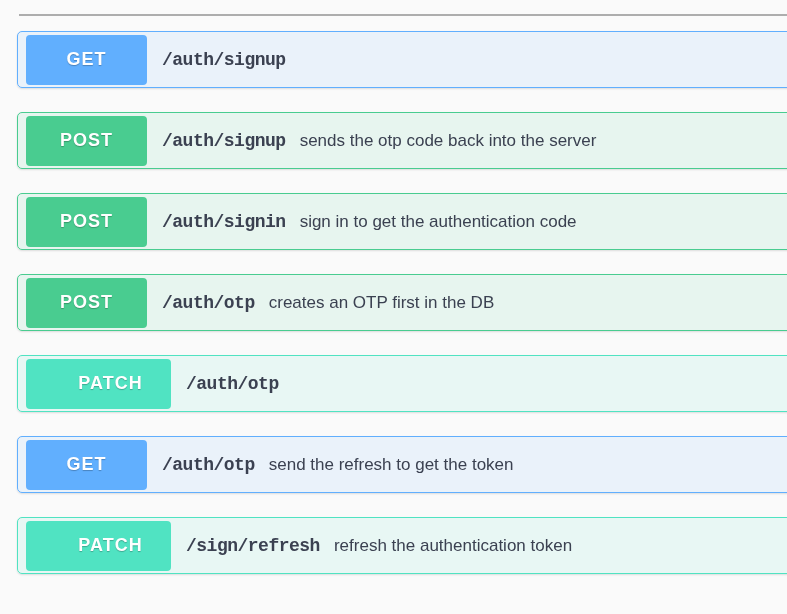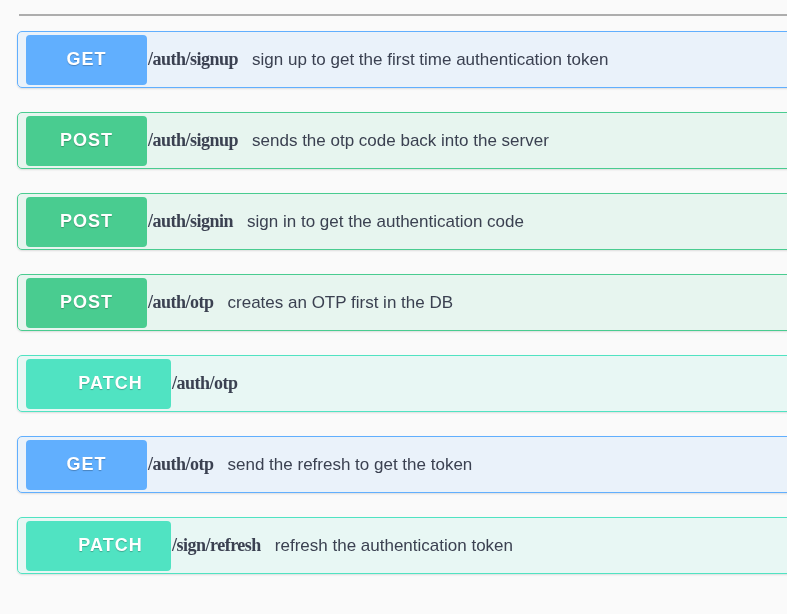--- a/index.html
+++ b/index.html
@@ -64,22 +64,22 @@
     color: #ffffff;
     font-weight: bold;
     font-size: 18px;
     letter-spacing: 1px;
     text-shadow: 0 1px 1px rgba(0,0,0,0.25);
   }
   .opblock[data-method="get"]   .method-badge { background: var(--get-badge, #61affe); }
   .opblock[data-method="post"]  .method-badge { background: var(--post-badge, #49cc90); text-align: center; }
   .opblock[data-method="patch"] .method-badge { background: var(--patch-badge, #50e3c2); padding-left: 24px; }
   .endpoint-path {
-    margin-left: 1px;
-    font-family: Liberation Serif, serif;
+    margin-left: 15px;
+    font-family: Liberation Mono, monospace;
     font-weight: bold;
     font-size: 18px;
     letter-spacing: -0.5px;
     white-space: nowrap;
   }
   .endpoint-desc {
     margin-left: 14px;
     font-size: 17px;
     white-space: nowrap;
   }
@@ -87,21 +87,20 @@
 </head>
 <body>
 
 <div class="divider"></div>
 
 <main class="oplist">
 
   <section class="opblock" data-method="get">
     <span class="method-badge">GET</span>
     <span class="endpoint-path">/auth/signup</span>
-    <span class="endpoint-desc">sign up to get the first time authentication token</span>
   </section>
 
   <section class="opblock" data-method="post">
     <span class="method-badge">POST</span>
     <span class="endpoint-path">/auth/signup</span>
     <span class="endpoint-desc">sends the otp code back into the server</span>
   </section>
 
   <section class="opblock" data-method="post">
     <span class="method-badge">POST</span>

